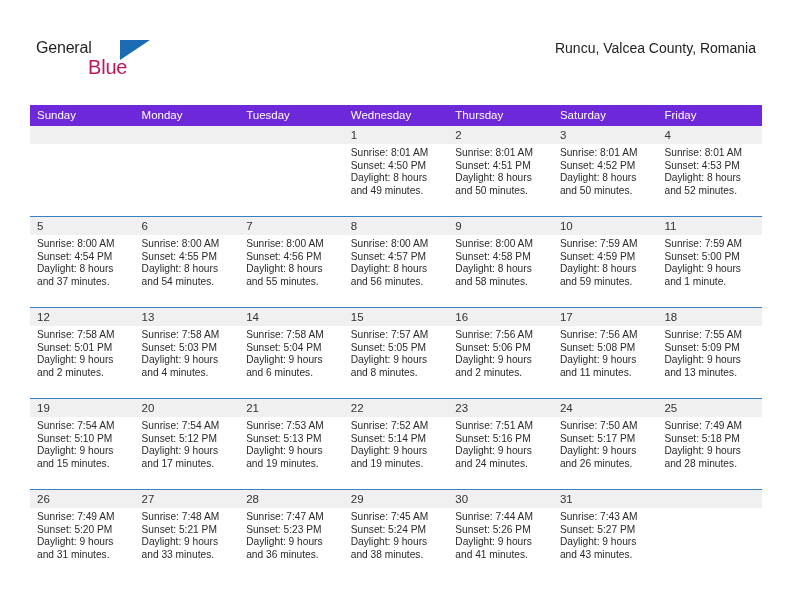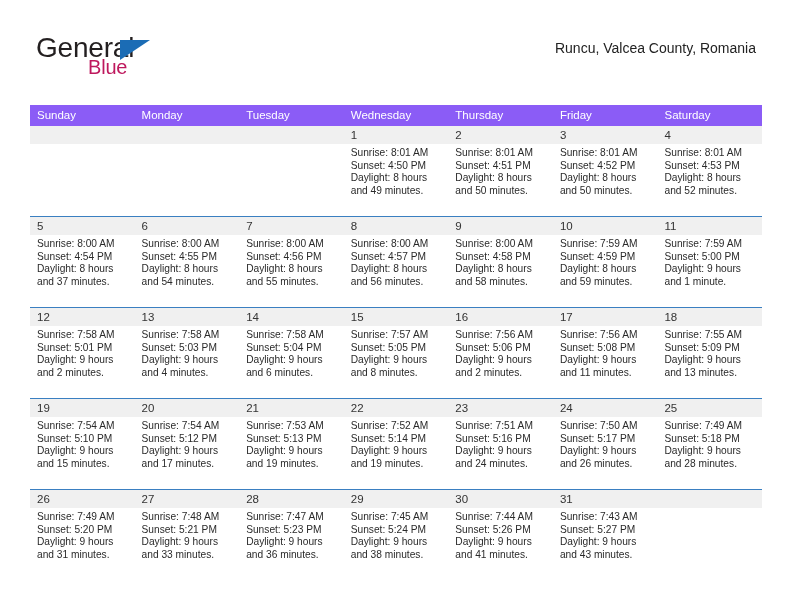--- a/index.html
+++ b/index.html
@@ -34,21 +34,21 @@
     position: absolute;
     left: 36px;
     top: 36px;
     width: 120px;
     height: 48px;
   }
   .logo-general {
     position: absolute;
     left: 0;
     top: 0;
-    font-size: 28px;
+    font-size: 16px;
     letter-spacing: -0.2px;
     color: #231f20;
     line-height: 24px;
     white-space: nowrap;
   }
   .logo-blue {
     position: absolute;
     left: 52px;
     top: 19px;
     font-size: 20px;
@@ -90,21 +90,21 @@
 
   
   .calendar {
     position: absolute;
     left: 30px;
     top: 105px;
     width: 732px;
   }
   .weekdays {
     display: flex;
-    background: #8b5cf6;
+    background: #6d28d9;
     height: 21px;
   }
   .weekday {
     flex: 1 1 0;
     color: #ffffff;
     font-size: 11.5px;
     line-height: 21px;
     padding-left: 7px;
     box-sizing: border-box;
     white-space: nowrap;
@@ -173,22 +173,22 @@
     </div>
   </div>
 
   <div class="calendar">
     <div class="weekdays">
       <div class="weekday">Sunday</div>
       <div class="weekday">Monday</div>
       <div class="weekday">Tuesday</div>
       <div class="weekday">Wednesday</div>
       <div class="weekday">Thursday</div>
+      <div class="weekday">Saturday</div>
       <div class="weekday">Friday</div>
-      <div class="weekday">Saturday</div>
     </div>
     <div id="weeks-container">
         <div class="week">
           <div class="band"></div>
           <div class="day empty">
             <div class="day-num"></div>
             <div class="day-lines">
               <div class="day-line"></div>
               <div class="day-line"></div>
               <div class="day-line"></div>

